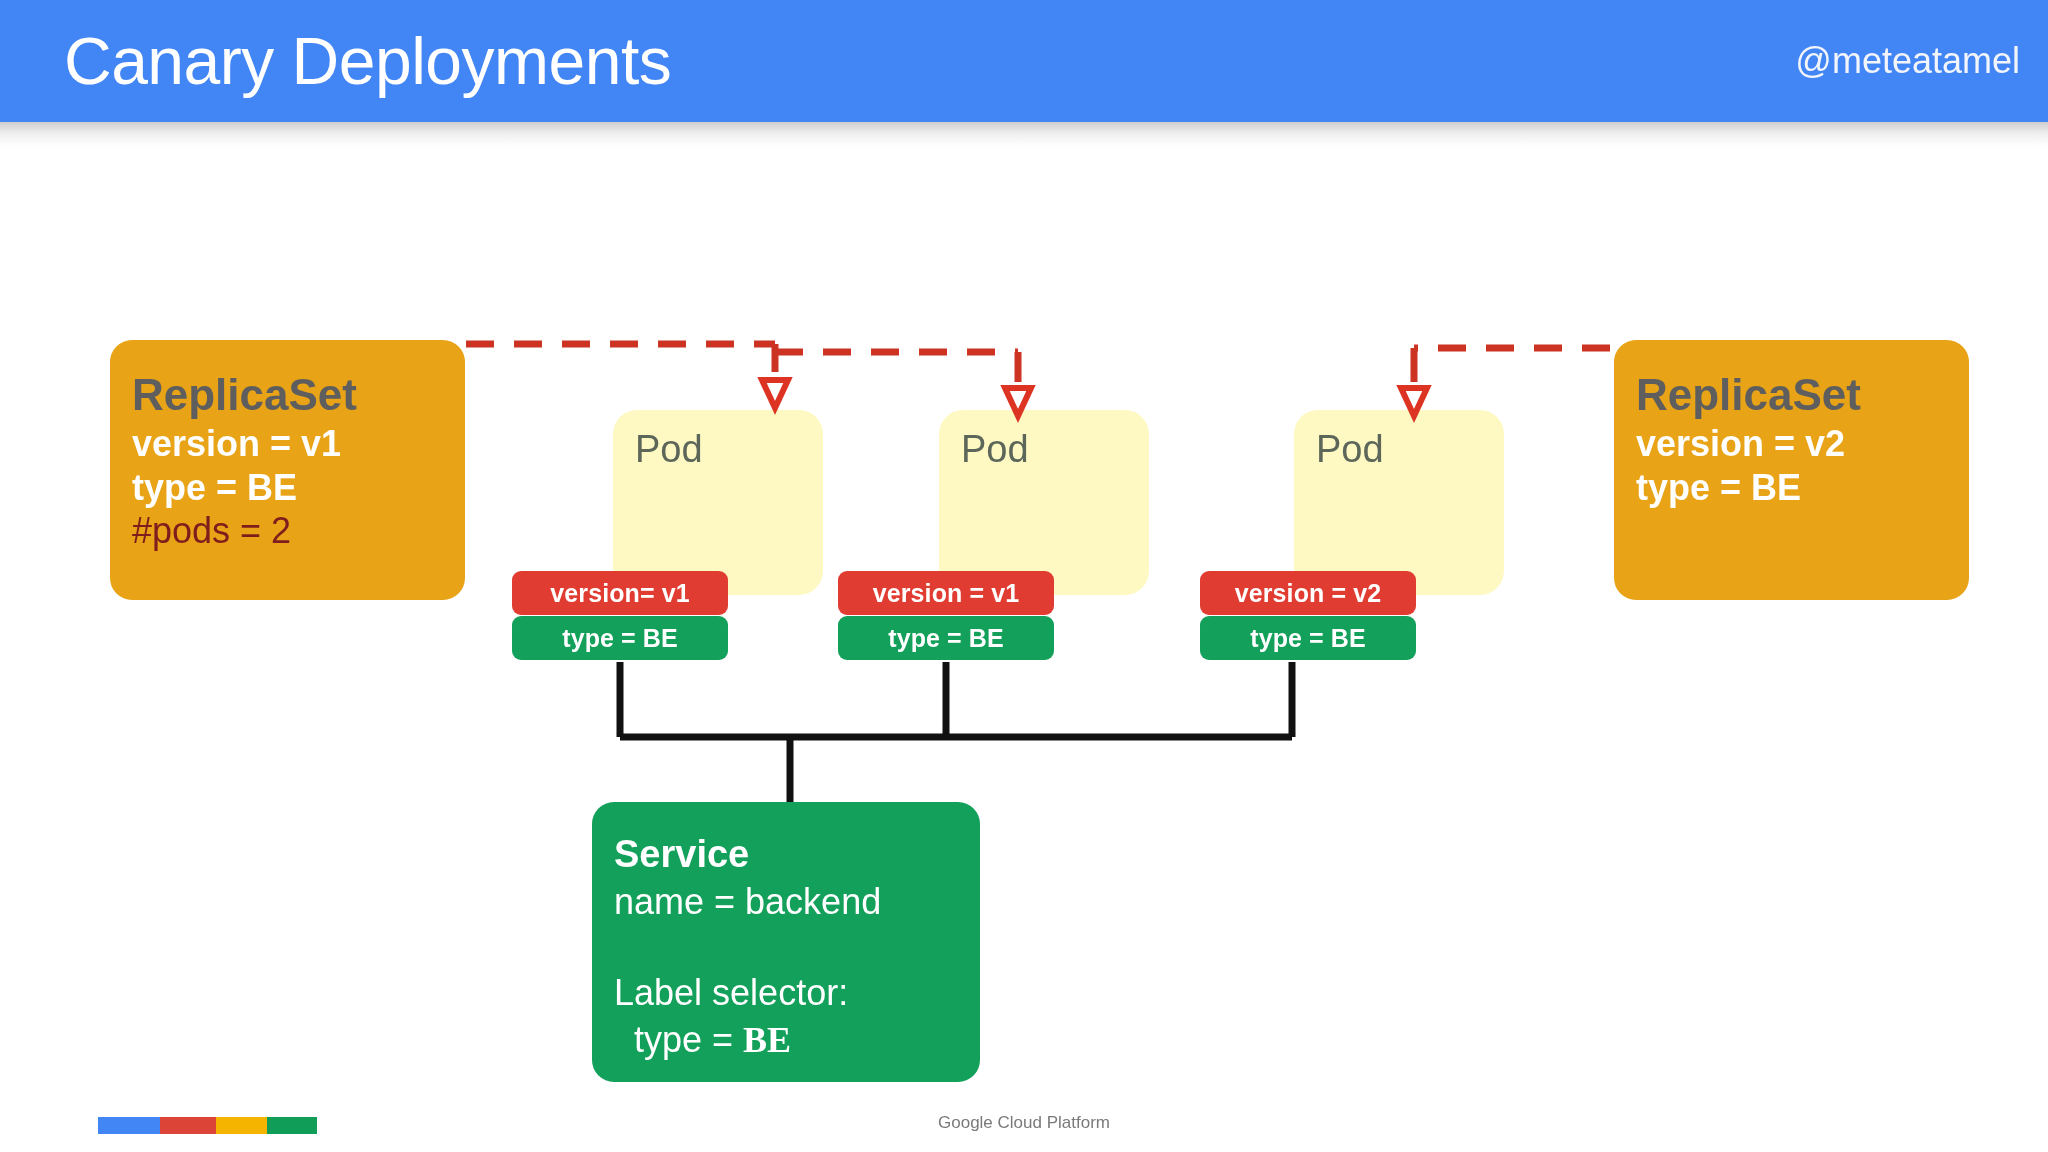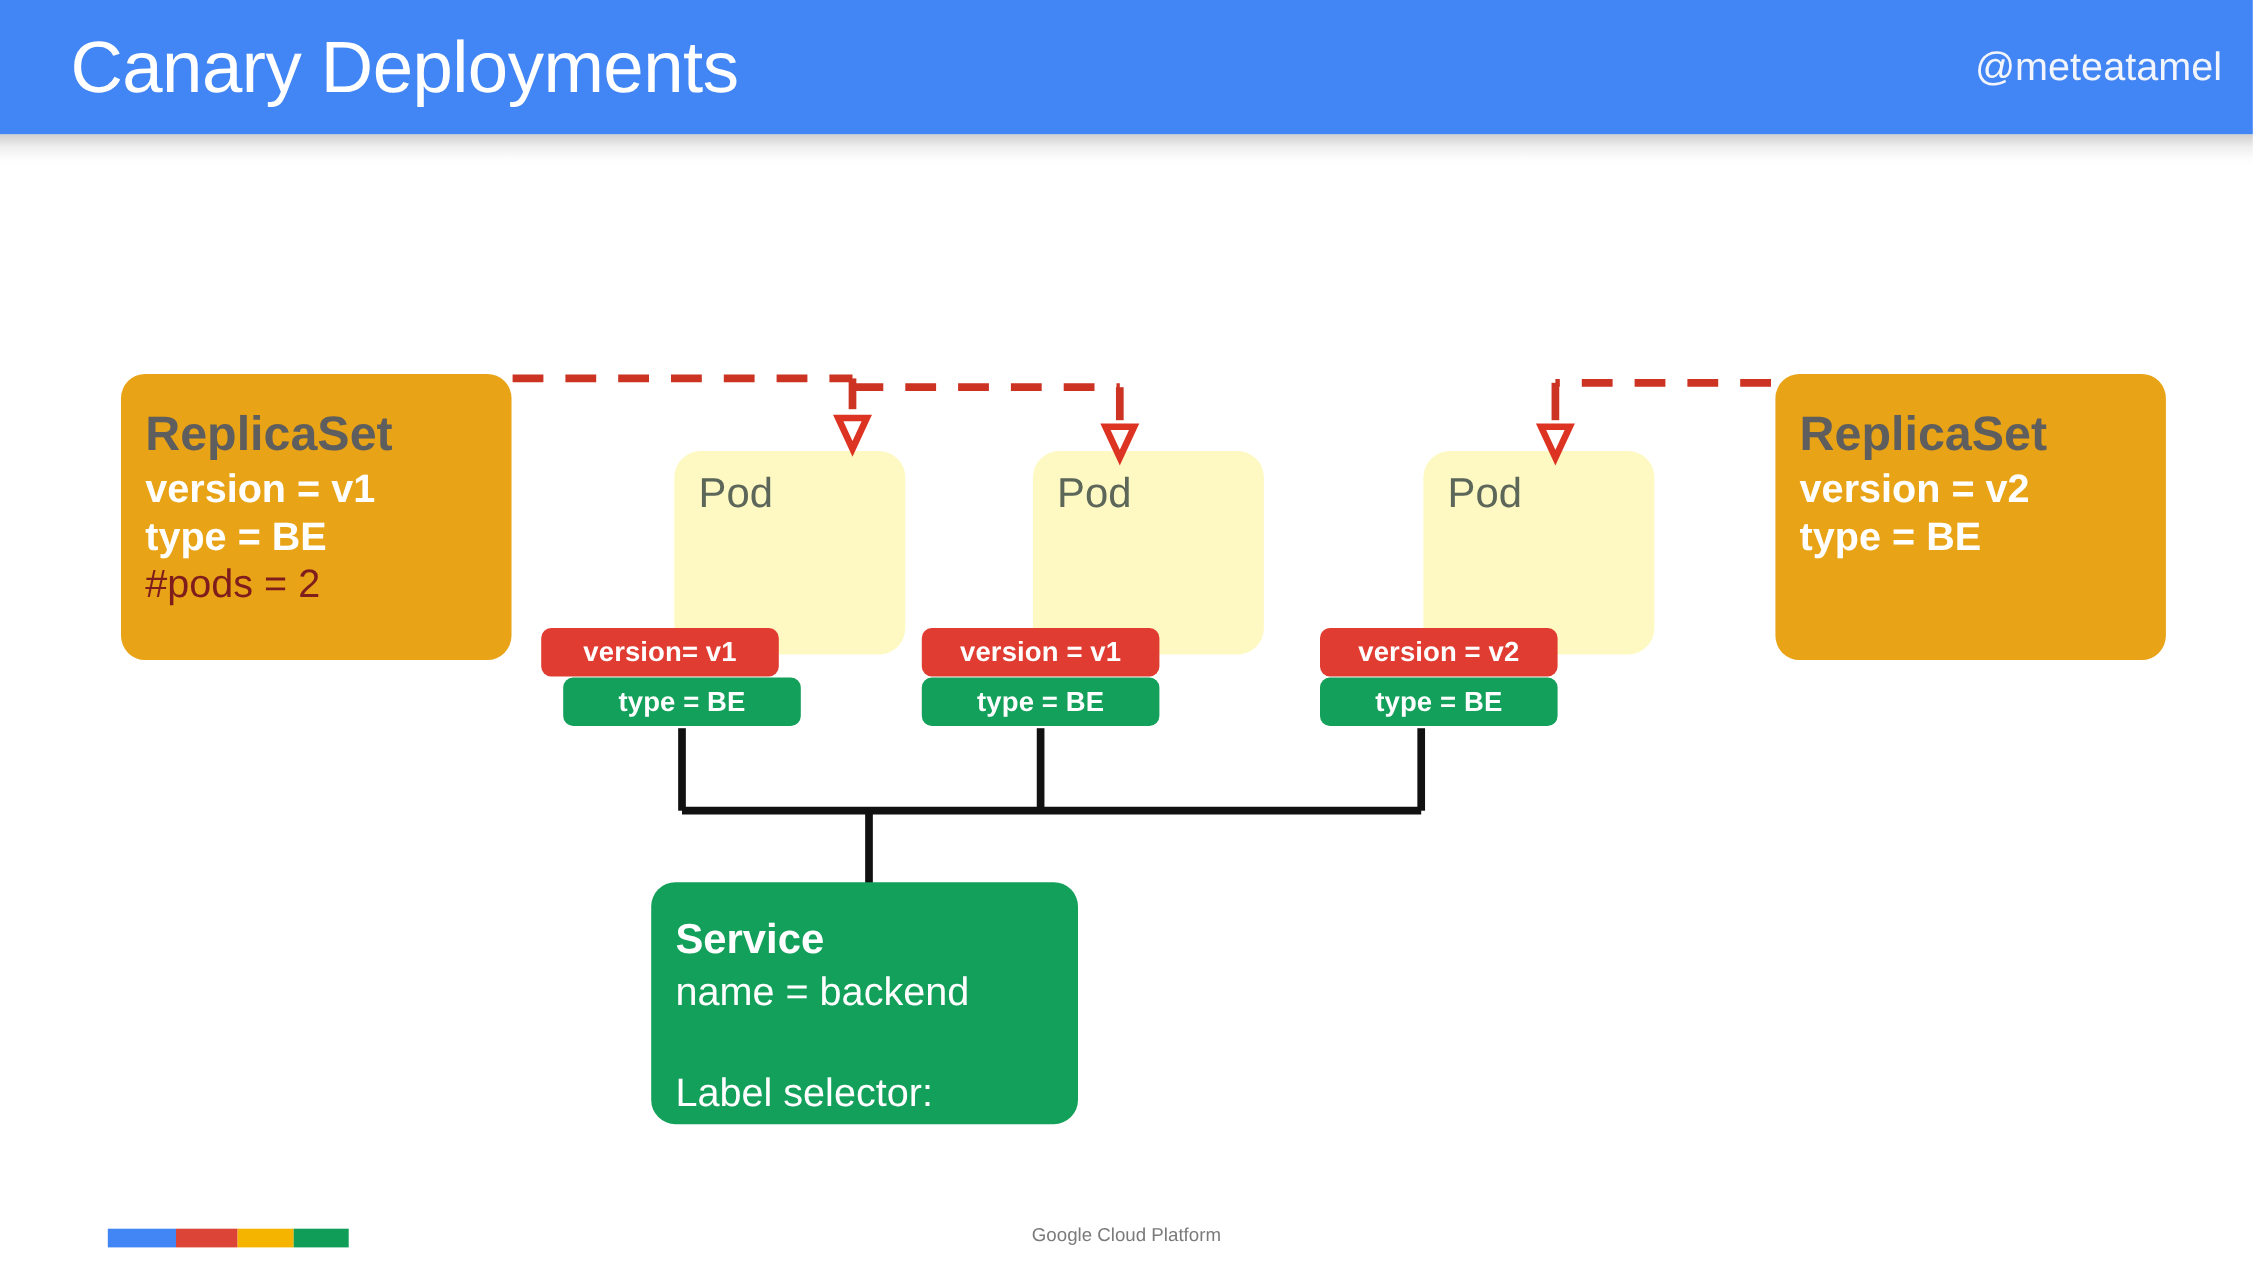--- a/index.html
+++ b/index.html
@@ -230,36 +230,36 @@
 
   <div class="node replicaset" style="left:1614px; top:340px; width:355px; height:260px;">
     <div class="rs-title">ReplicaSet</div>
     <div class="rs-line-bold">version = v2</div>
     <div class="rs-line-bold">type = BE</div>
   </div>
 
   <div class="node pod" style="left:613px; top:410px; width:210px; height:185px;">
     <div class="pod-label">Pod</div>
   </div>
-  <div class="chip chip-version" style="left:492px; top:571px; width:216px; height:44px; z-index:7;">version= v1</div>
+  <div class="chip chip-version" style="left:512px; top:571px; width:216px; height:44px; z-index:7;">version= v1</div>
   <div class="chip chip-type" style="left:512px; top:616px; width:216px; height:44px; z-index:7;">type = BE</div>
 
   <div class="node pod" style="left:939px; top:410px; width:210px; height:185px;">
     <div class="pod-label">Pod</div>
   </div>
   <div class="chip chip-version" style="left:838px; top:571px; width:216px; height:44px; z-index:7;">version = v1</div>
   <div class="chip chip-type" style="left:838px; top:616px; width:216px; height:44px; z-index:7;">type = BE</div>
 
   <div class="node pod" style="left:1294px; top:410px; width:210px; height:185px;">
     <div class="pod-label">Pod</div>
   </div>
   <div class="chip chip-version" style="left:1200px; top:571px; width:216px; height:44px; z-index:7;">version = v2</div>
   <div class="chip chip-type" style="left:1200px; top:616px; width:216px; height:44px; z-index:7;">type = BE</div>
 
-  <div class="node service" style="left:592px; top:802px; width:388px; height:220px; z-index:5;">
+  <div class="node service" style="left:592px; top:802px; width:388px; height:280px; z-index:5;">
     <div class="svc-title">Service</div>
     <div class="svc-line">name = backend</div>
     <div class="svc-gap"></div>
     <div class="svc-line">Label selector:</div>
     <div class="svc-line svc-indent"><span>type = </span><span class="svc-strong">BE</span></div>
   </div>
 
   <svg class="wires wires-front" viewBox="0 0 2048 1152">
     <g stroke="#cc3322" stroke-width="7" fill="none" stroke-linecap="butt">
 

